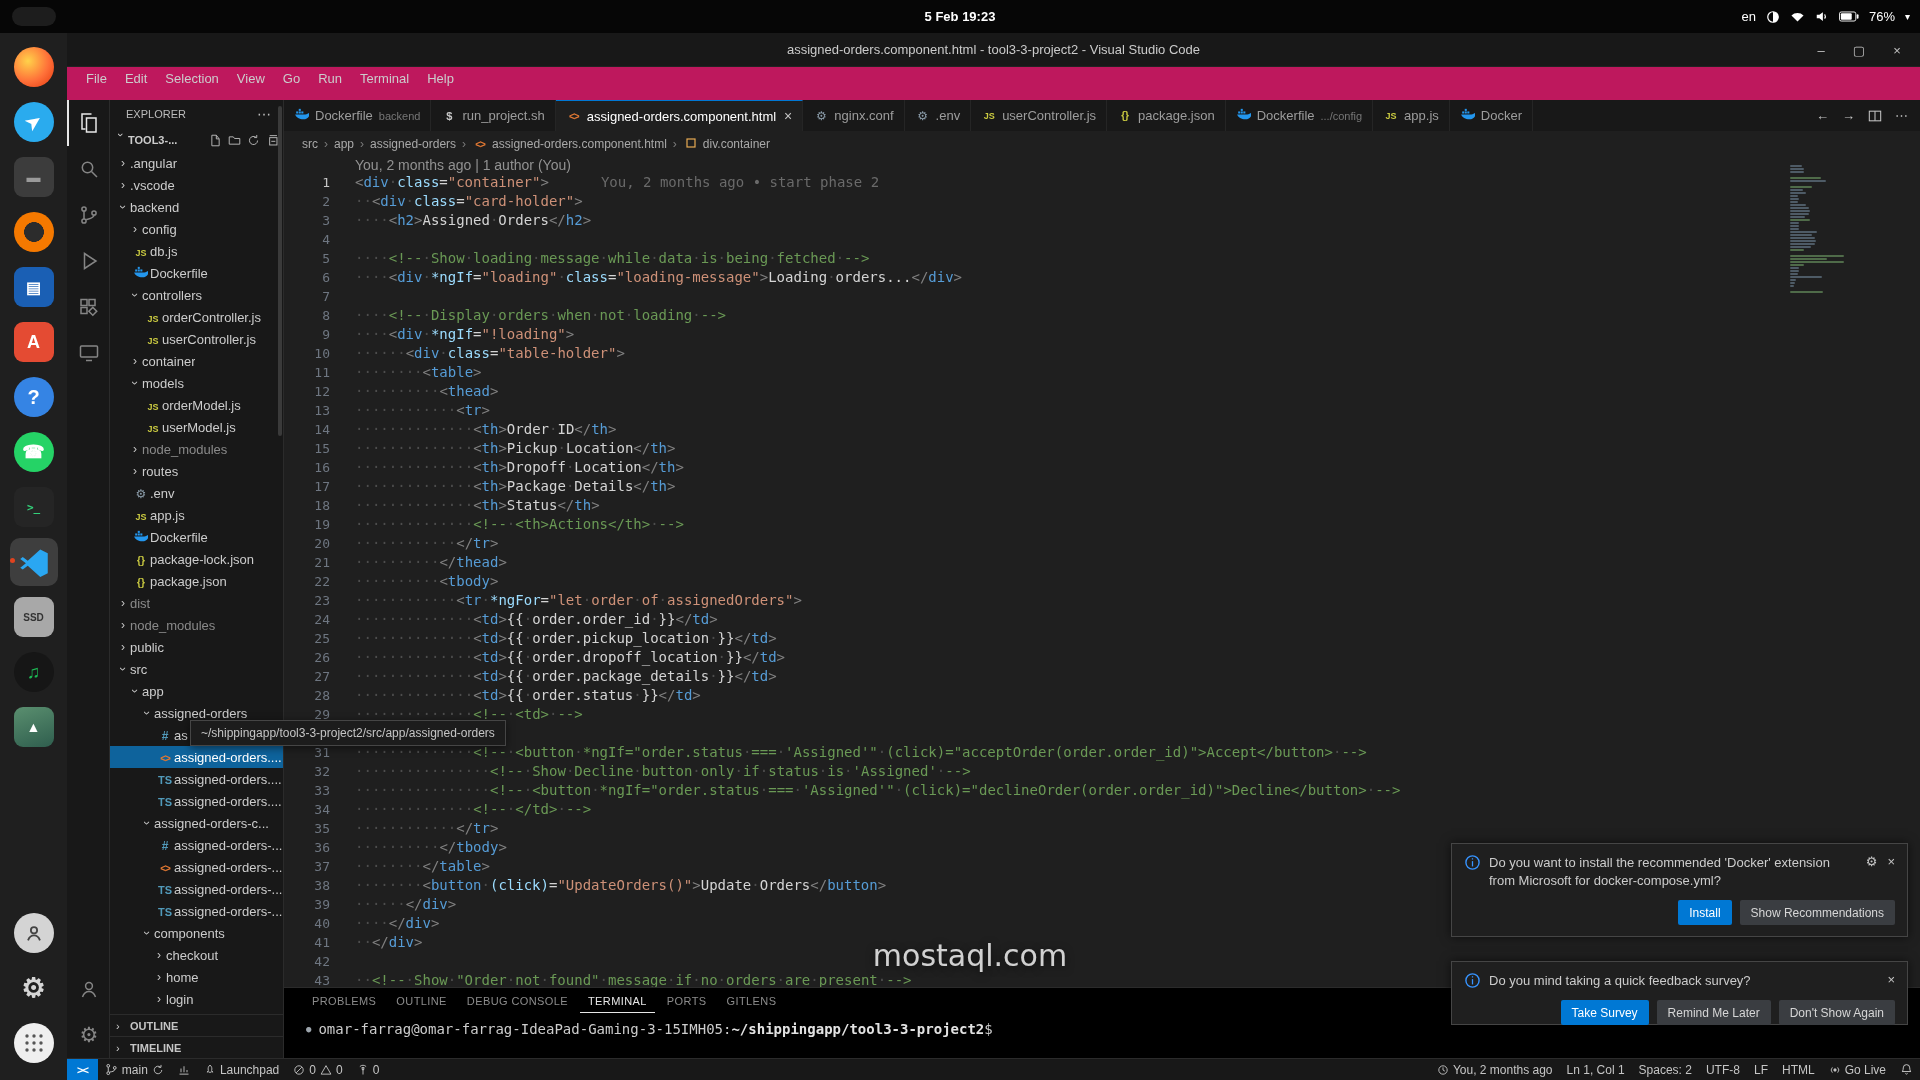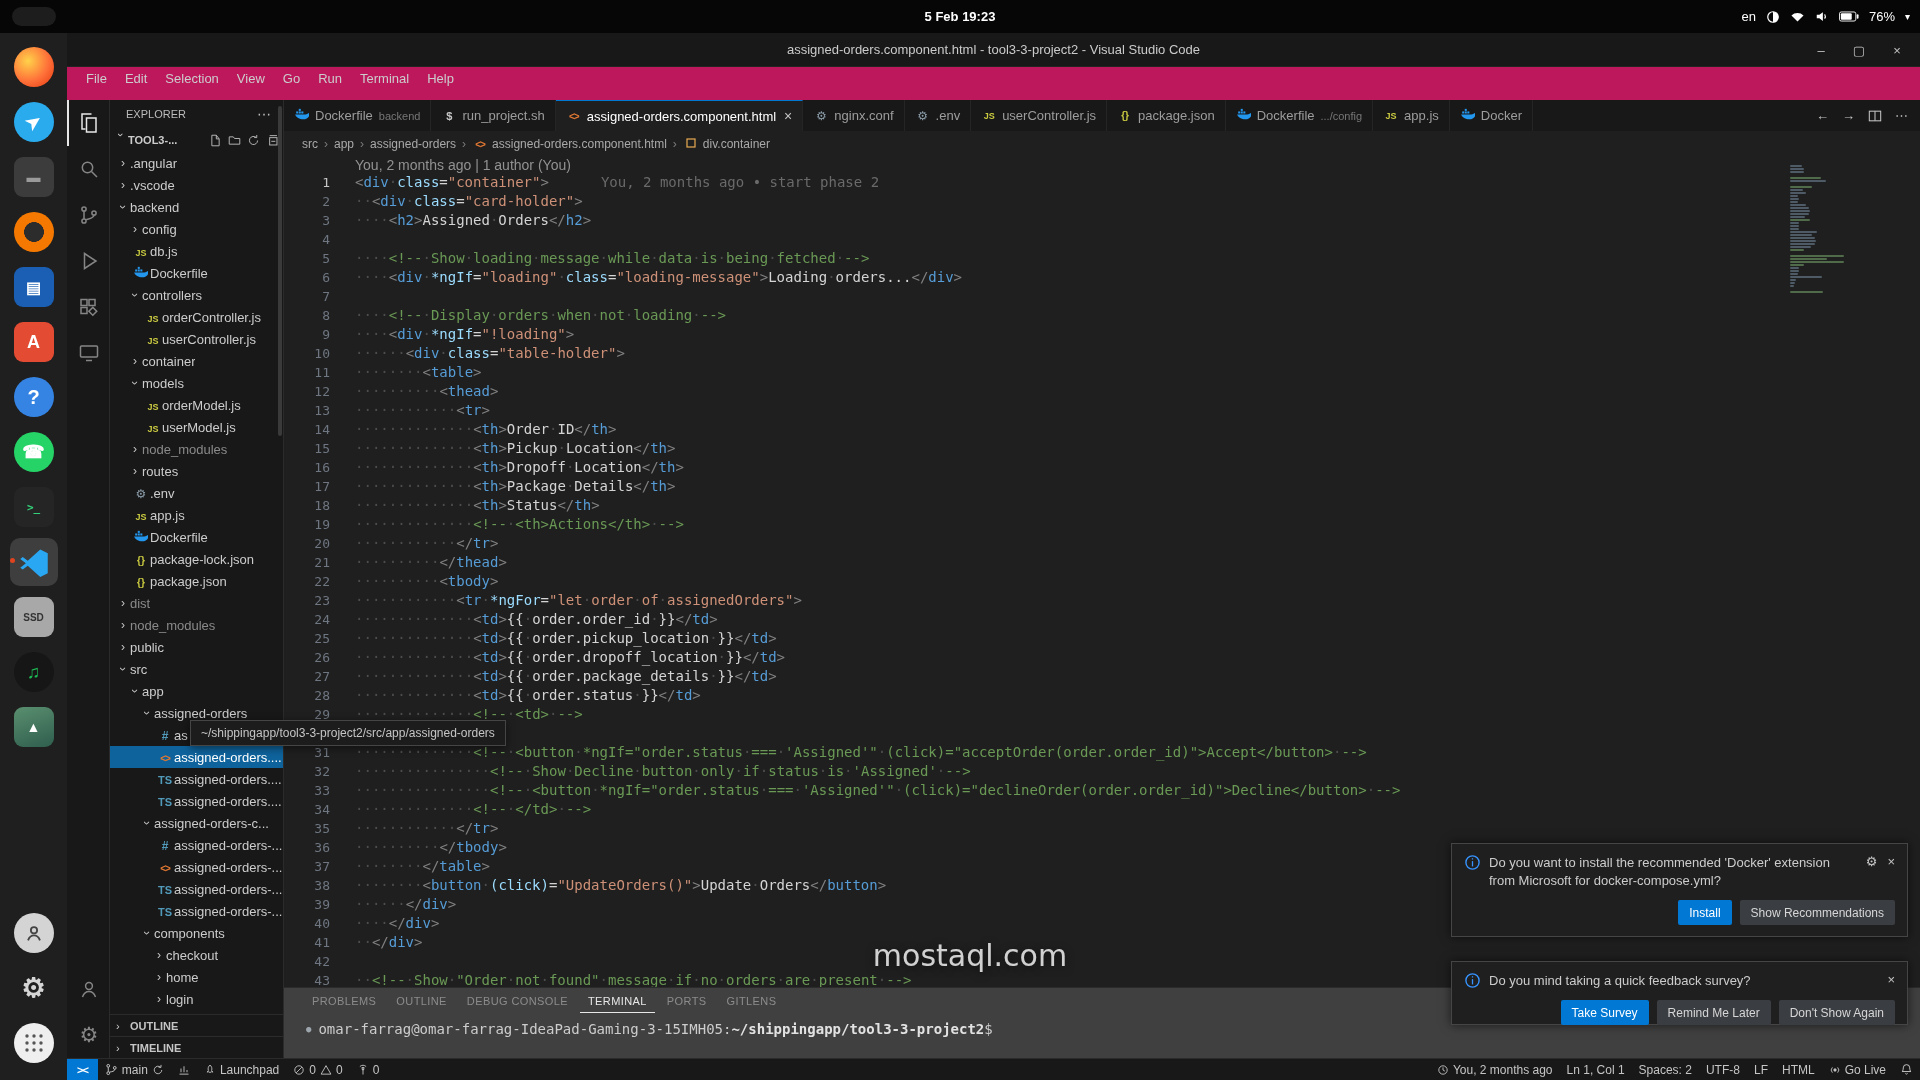--- a/index.html
+++ b/index.html
@@ -99,21 +99,21 @@
   .lc{white-space:pre}
   .tk-p{color:#808080}.tk-t{color:#569cd6}.tk-a{color:#9cdcfe}.tk-o{color:#d4d4d4}
   .tk-v{color:#ce9178}.tk-x{color:#d4d4d4}.tk-c{color:#6a9955}
   .tk-g{color:#6a6a6a;margin-left:52px}
   .ws{color:#4d4d4d}
   #minimap{position:absolute;top:8px;right:74px;width:56px}
   .mm{height:2px;margin-bottom:1px;background:#4e5b66;border-radius:1px}
   .mm.c{background:#4f6b49}
 
   
-  #panel{height:71px;background:#404040;border-top:1px solid #2b2b2b;flex:0 0 auto;display:flex;flex-direction:column}
+  #panel{height:71px;background:#000000;border-top:1px solid #2b2b2b;flex:0 0 auto;display:flex;flex-direction:column}
   #panel-tabs{height:27px;display:flex;align-items:center;gap:4px;padding-left:20px}
   .ptab{font-size:11px;letter-spacing:.4px;color:#8c8c8c;padding:5px 8px;border-bottom:1px solid transparent}
   .ptab.active{color:#e7e7e7;border-bottom:1px solid #e7e7e7}
   #terminal{flex:1;padding:6px 0 0 22px;font-family:"DejaVu Sans Mono",monospace;font-size:14px;color:#cccccc;white-space:pre}
   #terminal .tdot{color:#9da5ad;font-size:9px;margin-right:7px;vertical-align:2px}
   #terminal .tpath{font-weight:bold;color:#e2e2e2}
 
   
   #statusbar{height:22px;background:#181818;border-top:1px solid #2b2b2b;display:flex;align-items:center;font-size:12px;color:#c5c5c5;flex:0 0 auto}
   .sb-item{display:flex;align-items:center;gap:4px;padding:0 7px;height:22px}

